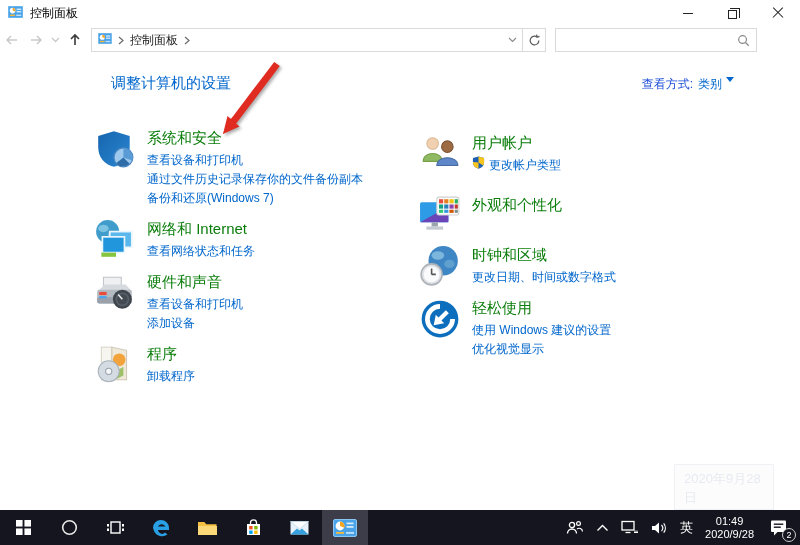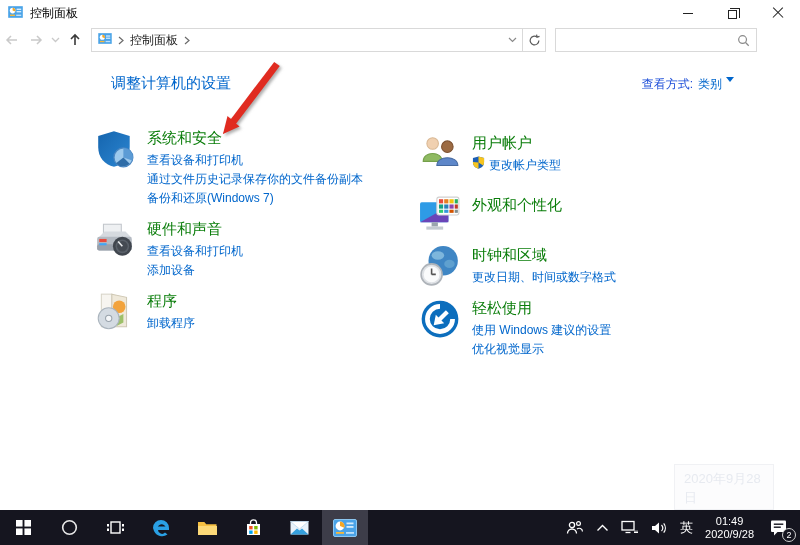--- a/index.html
+++ b/index.html
@@ -201,20 +201,38 @@
             </a>
           <a class="sec-link">
               <span>通过文件历史记录保存你的文件备份副本</span>
             </a>
           <a class="sec-link">
               <span>备份和还原(Windows 7)</span>
             </a>
         </div>
       </div>
 
+      <div class="section">
+        <div class="sec-icon">
+          <svg width="42" height="42" viewBox="0 0 40 40">
+              <circle cx="13" cy="12" r="11" fill="#3f9ccb"></circle>
+              <ellipse cx="9" cy="9" rx="5" ry="3.5" fill="#7cc4e2"></ellipse>
+              <ellipse cx="17" cy="15" rx="4" ry="3" fill="#5fb1d8"></ellipse>
+              <rect x="15" y="12" width="21" height="15" fill="#5bb8ec" stroke="#eaf5fc" stroke-width="1.6"></rect>
+              <rect x="8" y="17" width="21" height="15" fill="#2196dd" stroke="#eaf5fc" stroke-width="1.6"></rect>
+              <rect x="7" y="32" width="14" height="4" fill="#86c440"></rect>
+            </svg>
+        </div>
+        <div class="sec-body">
+          <a class="sec-title">网络和 Internet</a>
+          <a class="sec-link">
+              <span>查看网络状态和任务</span>
+            </a>
+        </div>
+      </div>
 
       <div class="section">
         <div class="sec-icon">
           <svg width="42" height="42" viewBox="0 0 40 40">
               <rect x="9" y="5" width="17" height="11" fill="#eef0f2" stroke="#c2c6cb"></rect>
               <path d="M4 18 L10 12 H30 L36 18 Z" fill="#d6dadf"></path>
               <rect x="3" y="17" width="33" height="13" rx="2" fill="#b4bac2"></rect>
               <rect x="3" y="24" width="33" height="6" rx="2" fill="#9aa1ab"></rect>
               <rect x="5" y="19" width="7" height="3" fill="#e84a3c"></rect>
               <rect x="5" y="23" width="7" height="2" fill="#42a5f5"></rect>

